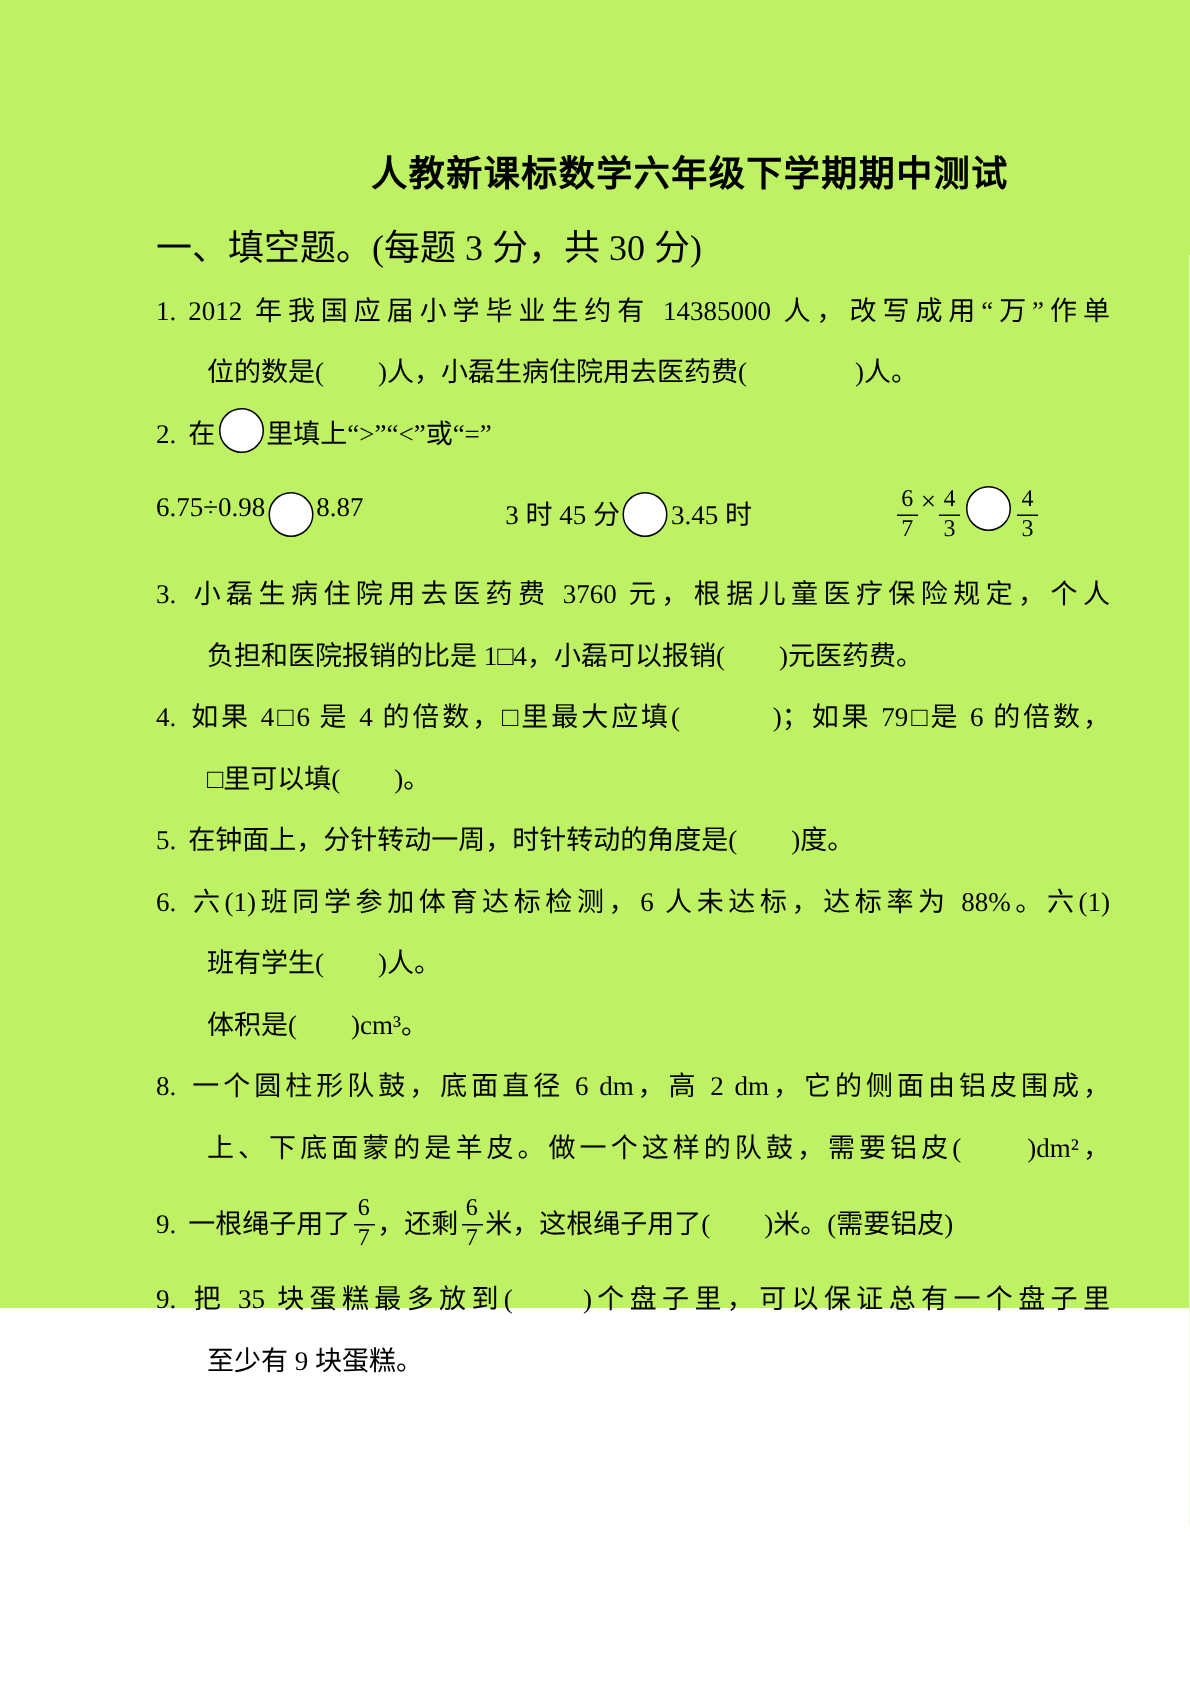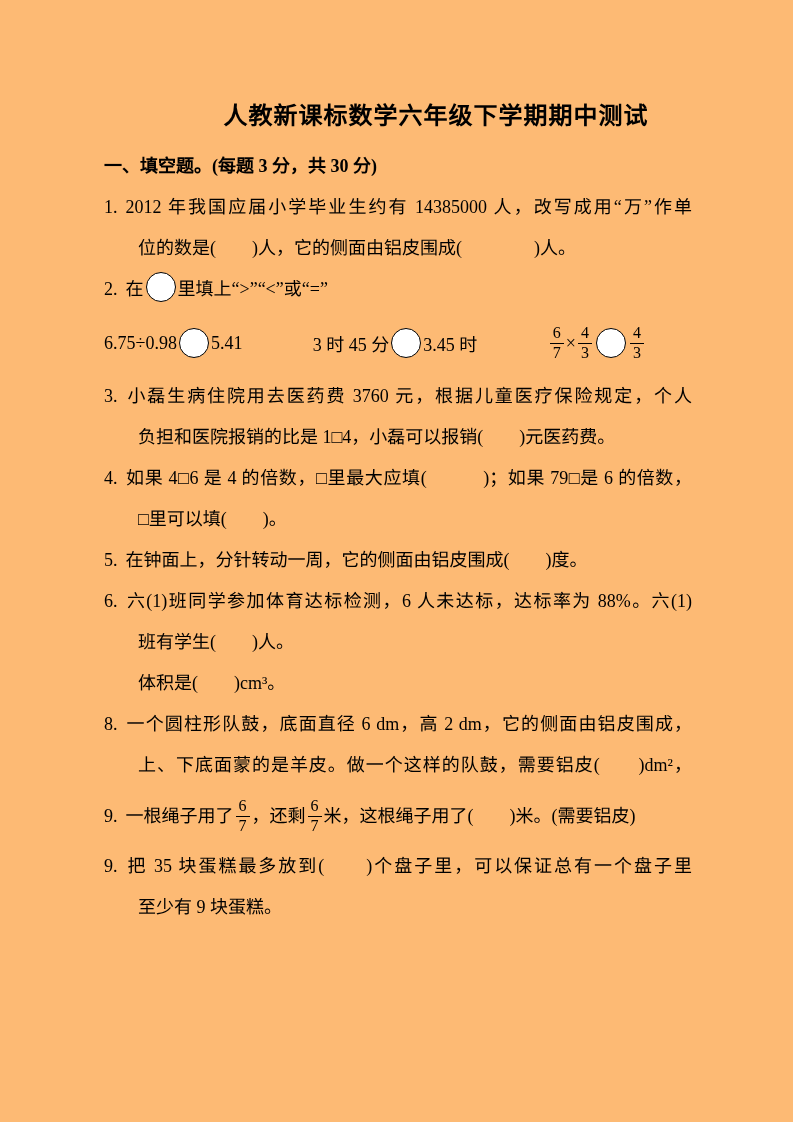--- a/index.html
+++ b/index.html
@@ -3,37 +3,36 @@
 <meta charset="utf-8">
 <style>
   html,body{margin:0;padding:0;background:#ffffff;}
   body{
     width:793px;height:1122px;overflow:hidden;
     font-family:"Liberation Serif","DejaVu Serif",serif;
     color:#000;
   }
   .page{
     box-sizing:border-box;
-    width:793px;height:1122px;
-    padding:96px 101px 20px 104px;
-    background:#fdba74;
+    width:793px;height:872px;
+    padding:96px 53px 20px 104px;
+    background:#bef264;
   }
   .title{
     font-size:24px;
     font-weight:700;
     text-align:center;
     margin:0 0 15px 76px;
     letter-spacing:1px;
     white-space:nowrap;
   }
   .section{
-    font-size:18px;
+    font-size:24px;
     line-height:41px;
     white-space:nowrap;
-    font-weight:bold;
   }
   .question{margin:0;}
   .qline{
     font-size:18px;
     line-height:41px;
     white-space:nowrap;
   }
   
   .qline.fill{
     text-align:justify;
@@ -57,21 +56,21 @@
   }
   .compare-row{
     display:flex;
     justify-content:space-between;
     align-items:center;
     font-size:18px;
     height:62px;
     padding-right:46px;
     margin:2px 0;
   }
-  .cgroup{display:inline-flex;align-items:center;white-space:nowrap;}
+  .cgroup{display:inline-flex;align-items:flex-start;white-space:nowrap;}
   .frac{
     display:inline-flex;
     flex-direction:column;
     align-items:center;
     vertical-align:middle;
     font-size:16px;
     line-height:1.15;
     margin:0 2px;
     text-align:center;
   }
@@ -80,31 +79,31 @@
 </style>
 </head>
 <body>
 
 <div class="page">
   <h1 class="title">人教新课标数学六年级下学期期中测试</h1>
   <div class="section">一、填空题。(每题 3 分，共 30 分)</div>
   <div id="questions">
       <div class="question">
         <div class="qline fill"><span class="qnum">1.</span><span>2012 年我国应届小学毕业生约有 14385000 人，改写成用“万”作单</span></div>
-        <div class="qline cont"><span>位的数是(　　)人，它的侧面由铝皮围成(　　　　)人。</span></div>
+        <div class="qline cont"><span>位的数是(　　)人，小磊生病住院用去医药费(　　　　)人。</span></div>
       </div>
       <div class="question">
         <div class="qline"><span class="qnum">2.</span><span>在</span><span class="circle"></span><span>里填上“&gt;”“&lt;”或“=”</span></div>
       </div>
       <div class="question">
         <div class="compare-row">
           <span class="cgroup">
             <span>6.75÷0.98</span>
             <span class="circle"></span>
-            <span>5.41</span>
+            <span>8.87</span>
           </span>
           <span class="cgroup">
             <span>3 时 45 分</span>
             <span class="circle"></span>
             <span>3.45 时</span>
           </span>
           <span class="cgroup">
             <span class="frac">
               <span class="fnum">6</span>
               <span class="fden">7</span>
@@ -124,21 +123,21 @@
       </div>
       <div class="question">
         <div class="qline fill"><span class="qnum">3.</span><span>小磊生病住院用去医药费 3760 元，根据儿童医疗保险规定，个人</span></div>
         <div class="qline cont"><span>负担和医院报销的比是 1□4，小磊可以报销(　　)元医药费。</span></div>
       </div>
       <div class="question">
         <div class="qline fill"><span class="qnum">4.</span><span>如果 4□6 是 4 的倍数，□里最大应填(　　　)；如果 79□是 6 的倍数，</span></div>
         <div class="qline cont"><span>□里可以填(　　)。</span></div>
       </div>
       <div class="question">
-        <div class="qline"><span class="qnum">5.</span><span>在钟面上，分针转动一周，它的侧面由铝皮围成(　　)度。</span></div>
+        <div class="qline"><span class="qnum">5.</span><span>在钟面上，分针转动一周，时针转动的角度是(　　)度。</span></div>
       </div>
       <div class="question">
         <div class="qline fill"><span class="qnum">6.</span><span>六(1)班同学参加体育达标检测，6 人未达标，达标率为 88%。六(1)</span></div>
         <div class="qline cont"><span>班有学生(　　)人。</span></div>
       </div>
       <div class="question">
         <div class="qline cont"><span>体积是(　　)cm³。</span></div>
       </div>
       <div class="question">
         <div class="qline fill"><span class="qnum">8.</span><span>一个圆柱形队鼓，底面直径 6 dm，高 2 dm，它的侧面由铝皮围成，</span></div>

